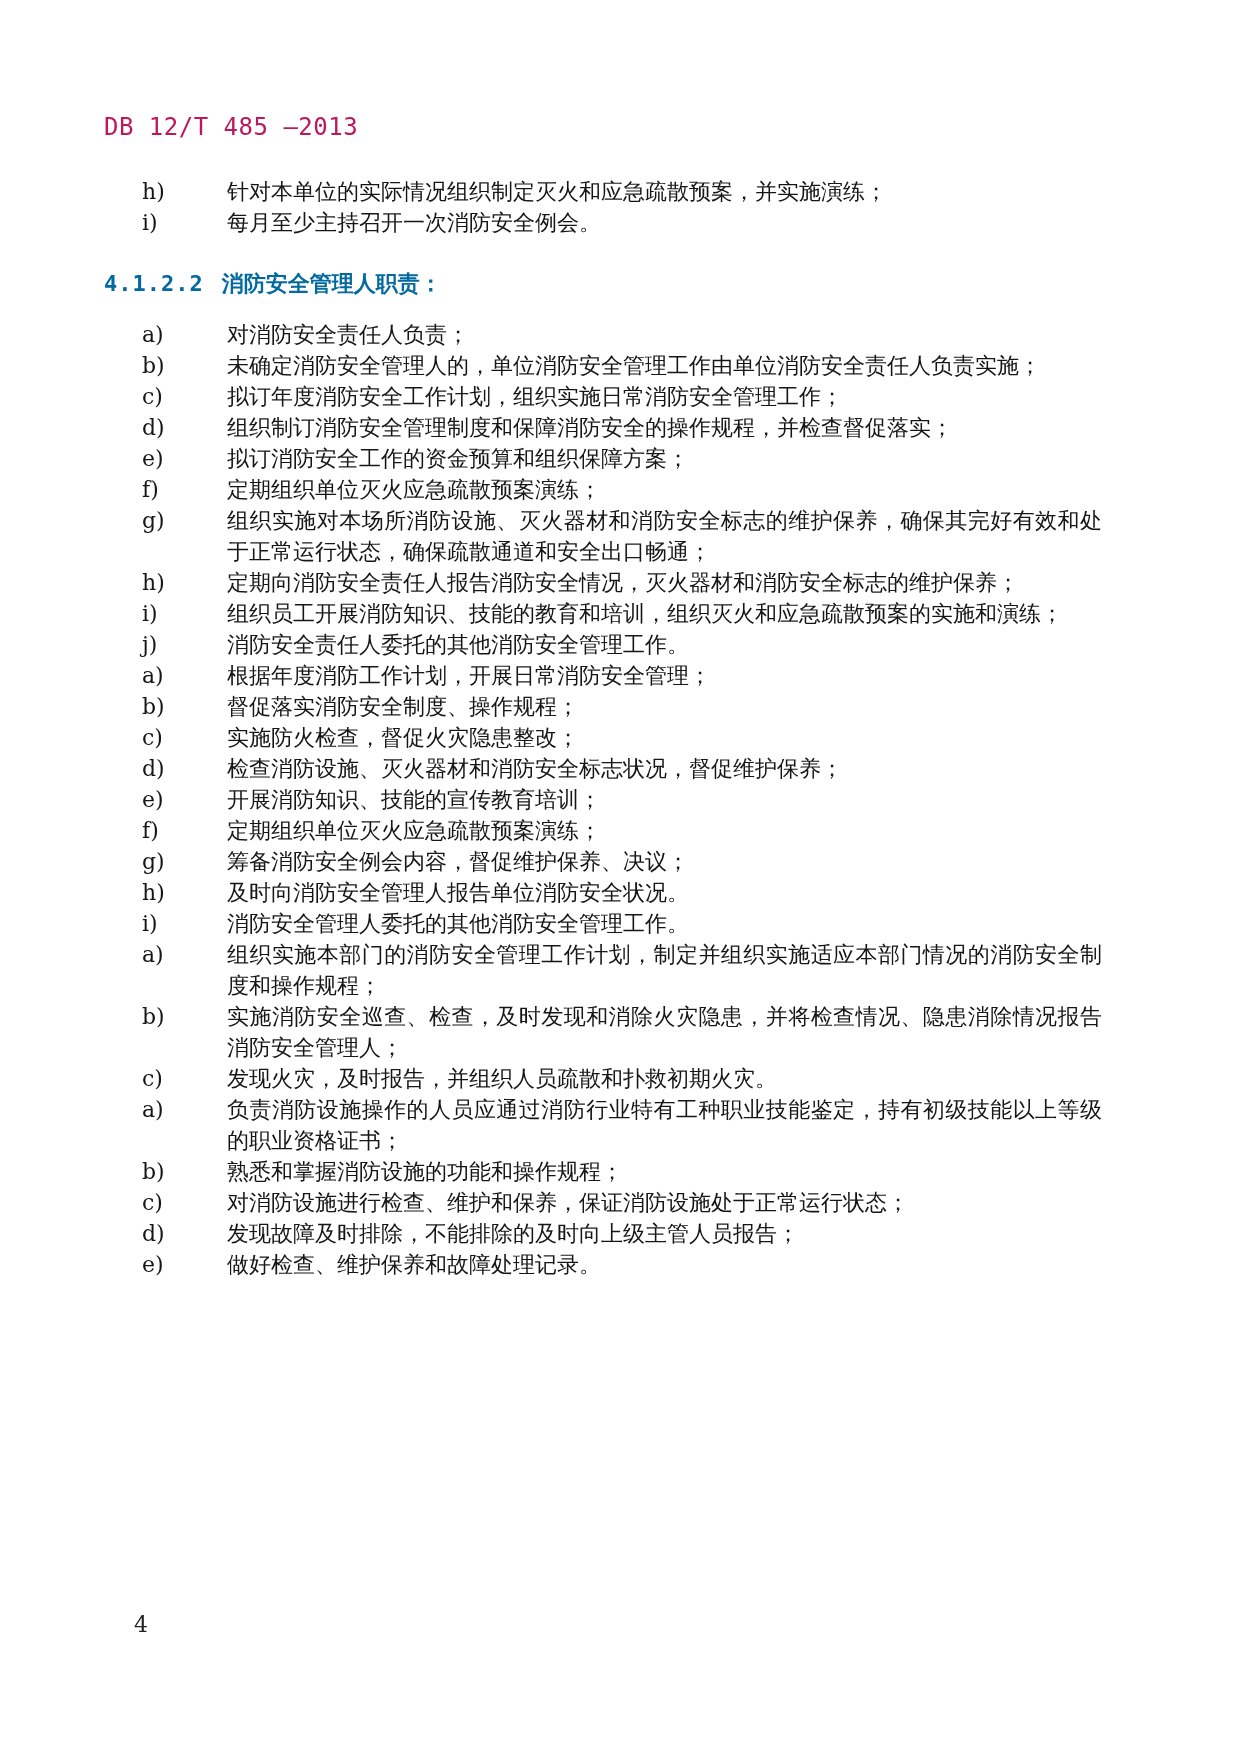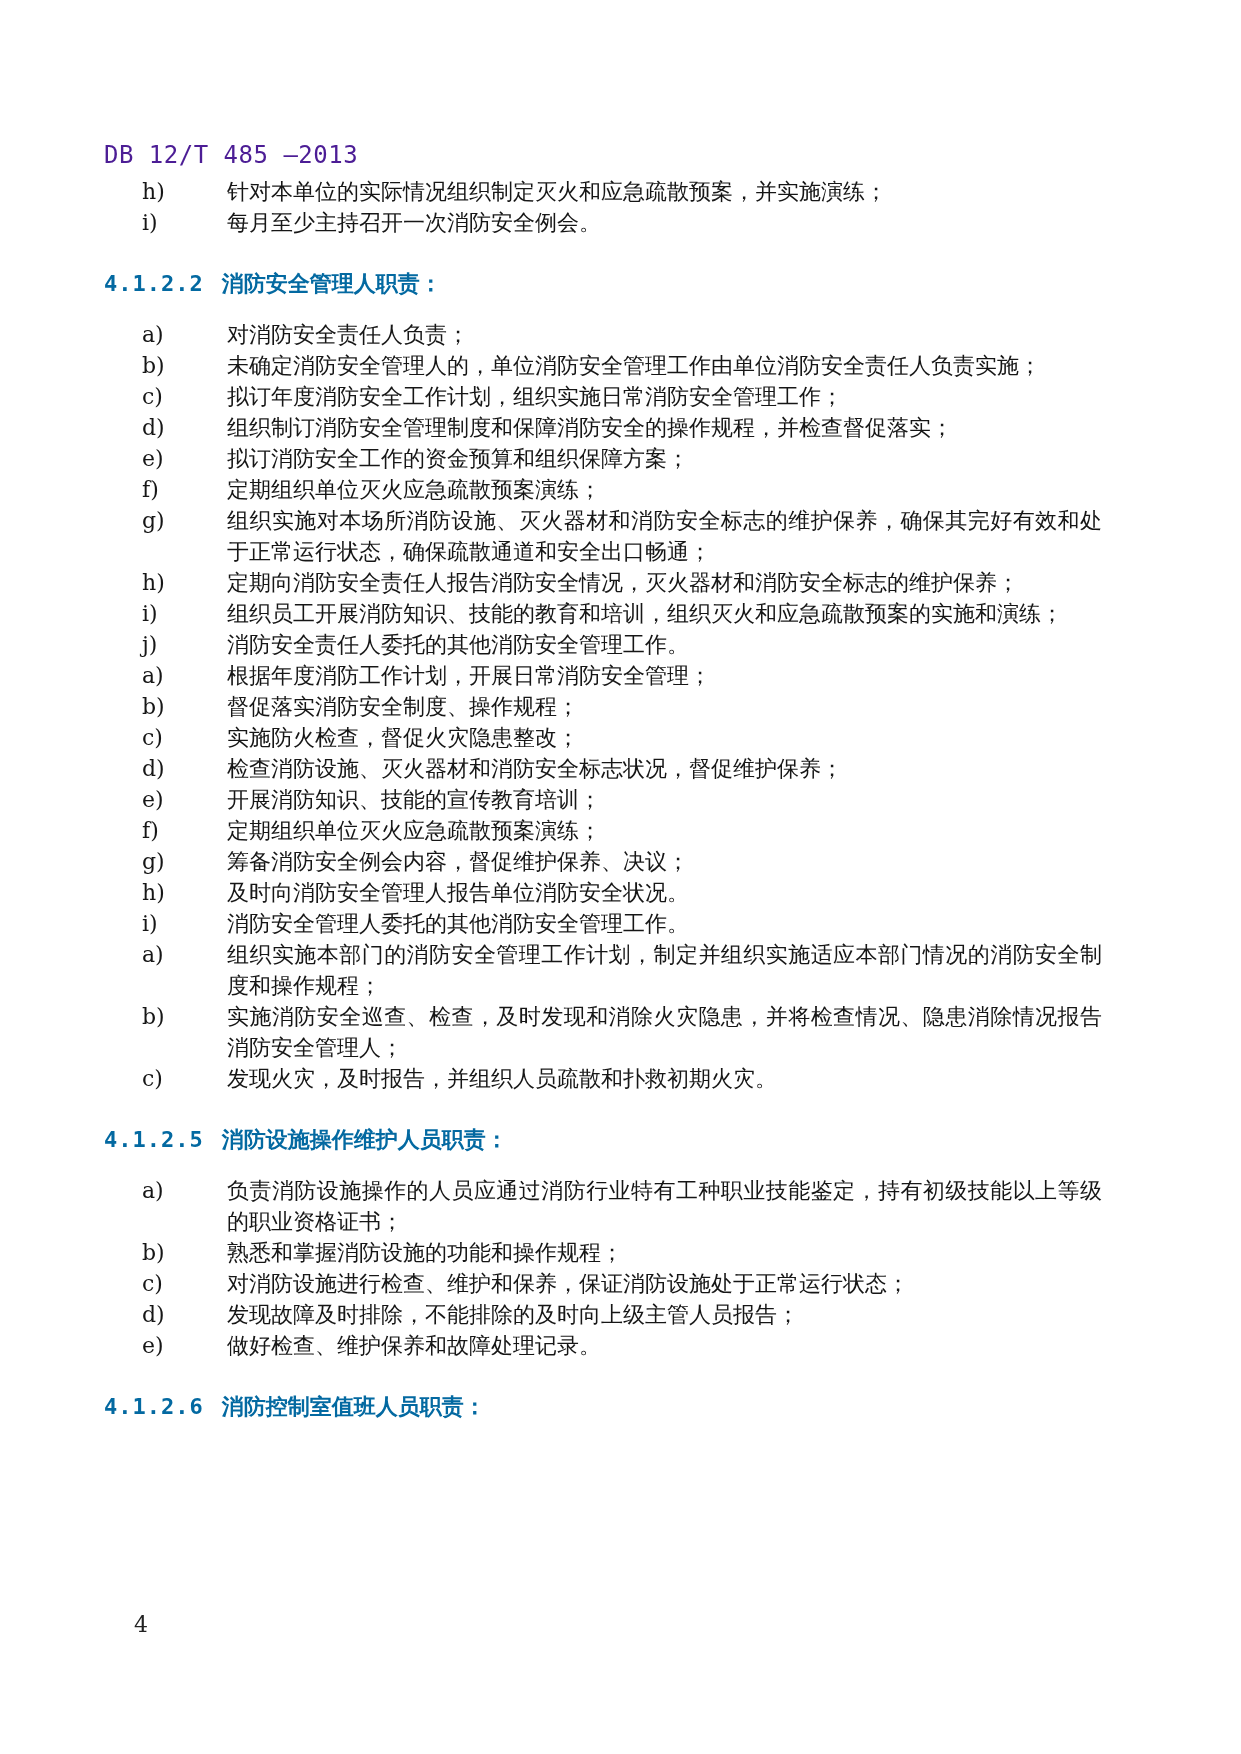--- a/index.html
+++ b/index.html
@@ -10,26 +10,26 @@
     height: 1754px;
     margin: 0 auto;
     background: #ffffff;
     color: #111111;
     overflow: hidden;
     font-family: "DejaVu Serif", "Liberation Serif", serif;
   }
   .doc-header {
     position: absolute;
     left: 104px;
-    top: 141px;
+    top: 113px;
     font-family: "DejaVu Sans Mono", "Liberation Mono", monospace;
     font-size: 24px;
     font-weight: 500;
     letter-spacing: 0.5px;
-    color: #4c1d95;
+    color: #be185d;
     white-space: nowrap;
   }
   .content {
     position: absolute;
     left: 104px;
     top: 176px;
     width: 998px;
   }
   .std-list { margin: 0; }
   .list-item {
@@ -180,21 +180,20 @@
         </div>
         <div class="list-item">
           <span class="item-label">b)</span>
           <span class="item-text">实施消防安全巡查、检查，及时发现和消除火灾隐患，并将检查情况、隐患消除情况报告消防安全管理人；</span>
         </div>
         <div class="list-item">
           <span class="item-label">c)</span>
           <span class="item-text">发现火灾，及时报告，并组织人员疏散和扑救初期火灾。</span>
         </div>
       </div>
-      <div class="section-heading"><span class="heading-number">4.1.2.5</span><span class="heading-title">消防设施操作维护人员职责：</span></div>
       <div class="std-list">
         <div class="list-item">
           <span class="item-label">a)</span>
           <span class="item-text">负责消防设施操作的人员应通过消防行业特有工种职业技能鉴定，持有初级技能以上等级的职业资格证书；</span>
         </div>
         <div class="list-item">
           <span class="item-label">b)</span>
           <span class="item-text">熟悉和掌握消防设施的功能和操作规程；</span>
         </div>
         <div class="list-item">
@@ -203,17 +202,16 @@
         </div>
         <div class="list-item">
           <span class="item-label">d)</span>
           <span class="item-text">发现故障及时排除，不能排除的及时向上级主管人员报告；</span>
         </div>
         <div class="list-item">
           <span class="item-label">e)</span>
           <span class="item-text">做好检查、维护保养和故障处理记录。</span>
         </div>
       </div>
-      <div class="section-heading"><span class="heading-number">4.1.2.6</span><span class="heading-title">消防控制室值班人员职责：</span></div>
     </div>
 
   <div class="page-number">4</div>
 </div>
 
 </body></html>

